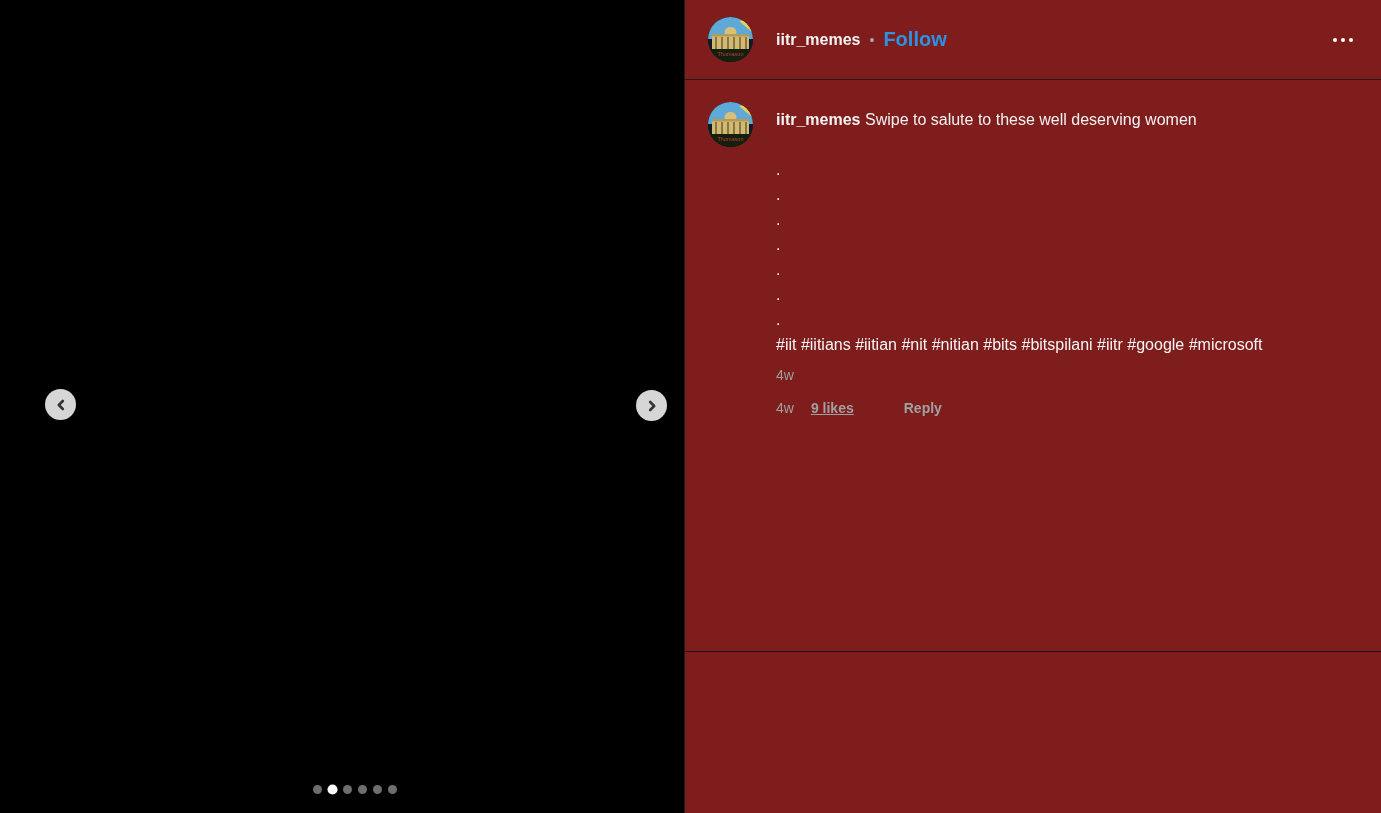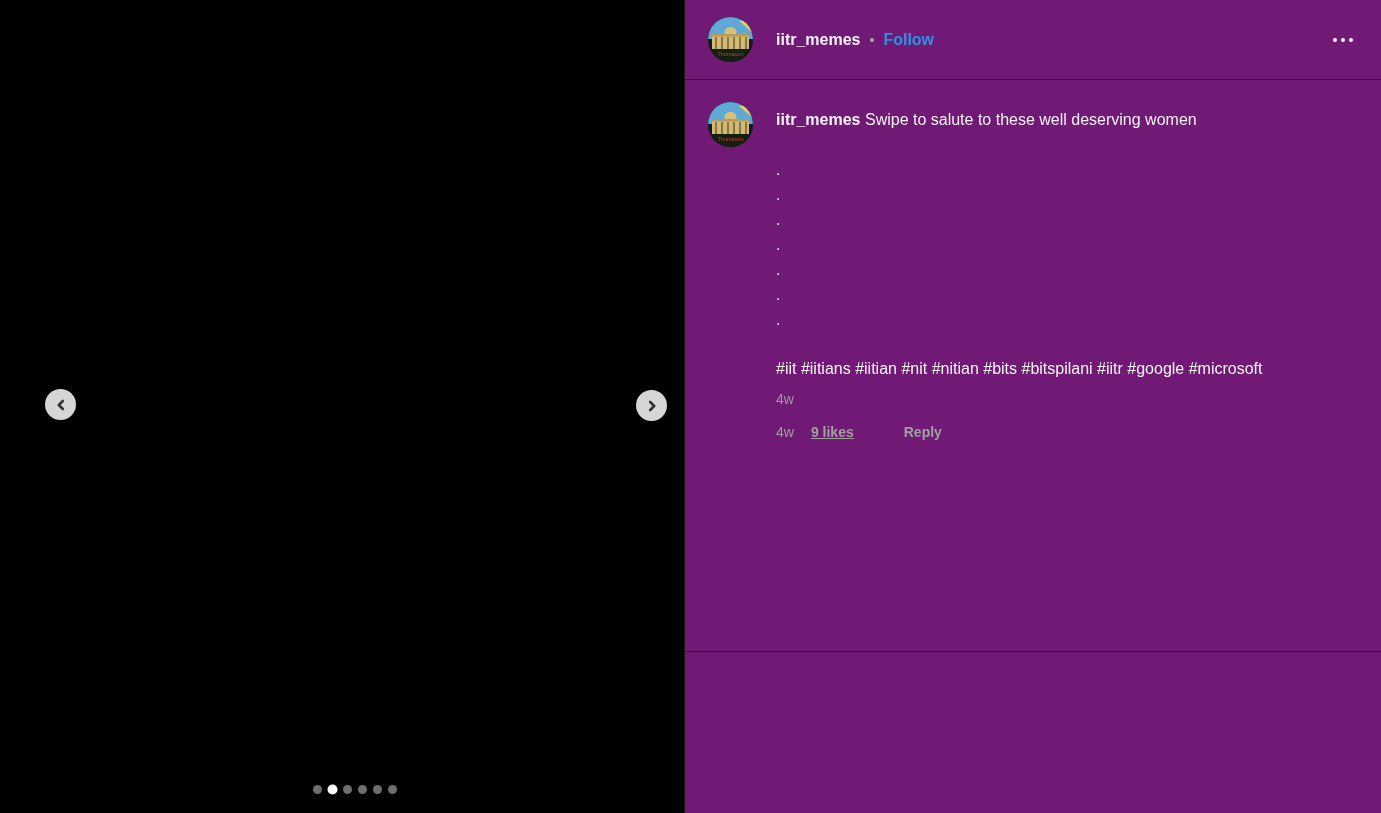--- a/index.html
+++ b/index.html
@@ -33,55 +33,55 @@
   }
   .cdot {
     width:9px; height:9px; border-radius:50%;
     background:#6e6e6e; display:inline-block; cursor:pointer;
   }
   .cdot.active { background:#fff; transform:scale(1.12); }
 
   
   .panel {
     position:absolute; left:684px; top:0; width:697px; height:813px;
-    background:#701a75; border-left:1px solid #1d1d1d;
+    background:#7f1d1d; border-left:1px solid #1d1d1d;
   }
   .panel-header {
     height:80px; border-bottom:1px solid #1d1d1d;
     display:flex; align-items:center; padding:0 22px 0 23px;
   }
   .avatar-wrap {
     width:45px; height:45px; border-radius:50%; overflow:hidden;
     flex:0 0 45px; cursor:pointer; background:#13202c;
   }
   .avatar-wrap svg { display:block; }
   .header-user-line { display:flex; align-items:center; margin-left:23px; }
   .username { font-size:16px; font-weight:bold; color:#f2f2f2; cursor:pointer; }
   .header-sep { color:#a8a8a8; font-size:14px; margin:0 9px; }
   .follow-btn {
     background:none; border:none; padding:0; cursor:pointer;
-    font-family:inherit; font-size:16px; font-weight:bold; color:#2b93e6;
+    font-family:inherit; font-size:20px; font-weight:bold; color:#2b93e6;
   }
   .more-btn {
     margin-left:auto; background:none; border:none; cursor:pointer;
     display:flex; gap:4px; padding:6px;
   }
   .more-btn i { width:4px; height:4px; border-radius:50%; background:#fff; display:block; }
 
   
   .panel-body { position:absolute; left:0; top:80px; right:0; bottom:0; padding:22px 8px 0 23px; }
   .caption-row { display:flex; align-items:flex-start; }
   .caption-content {
     margin-left:23px; width:540px; padding-top:5px;
     font-size:16px; line-height:25px; color:#f2f2f2;
   }
   .caption-text { color:#f2f2f2; }
   .dot-lines { margin-top:25px; }
   .dot-line { line-height:25px; color:#f2f2f2; font-size:16px; }
-  .hashtags { margin-top:24px; line-height:25px; color:#f5f5f5; cursor:pointer; }
+  .hashtags { line-height:25px; color:#f5f5f5; cursor:pointer; }
   .caption-time { margin-top:10px; font-size:14px; color:#9d9d9d; line-height:17px; }
 
   .comment-block {
     margin-top:37px; width:505px;
     font-size:16px; line-height:26px; color:#f2f2f2;
     text-indent:71px;
   }
   .comment-meta {
     margin-top:12px; display:flex; align-items:center;
     font-size:14px; color:#a0a0a0;

